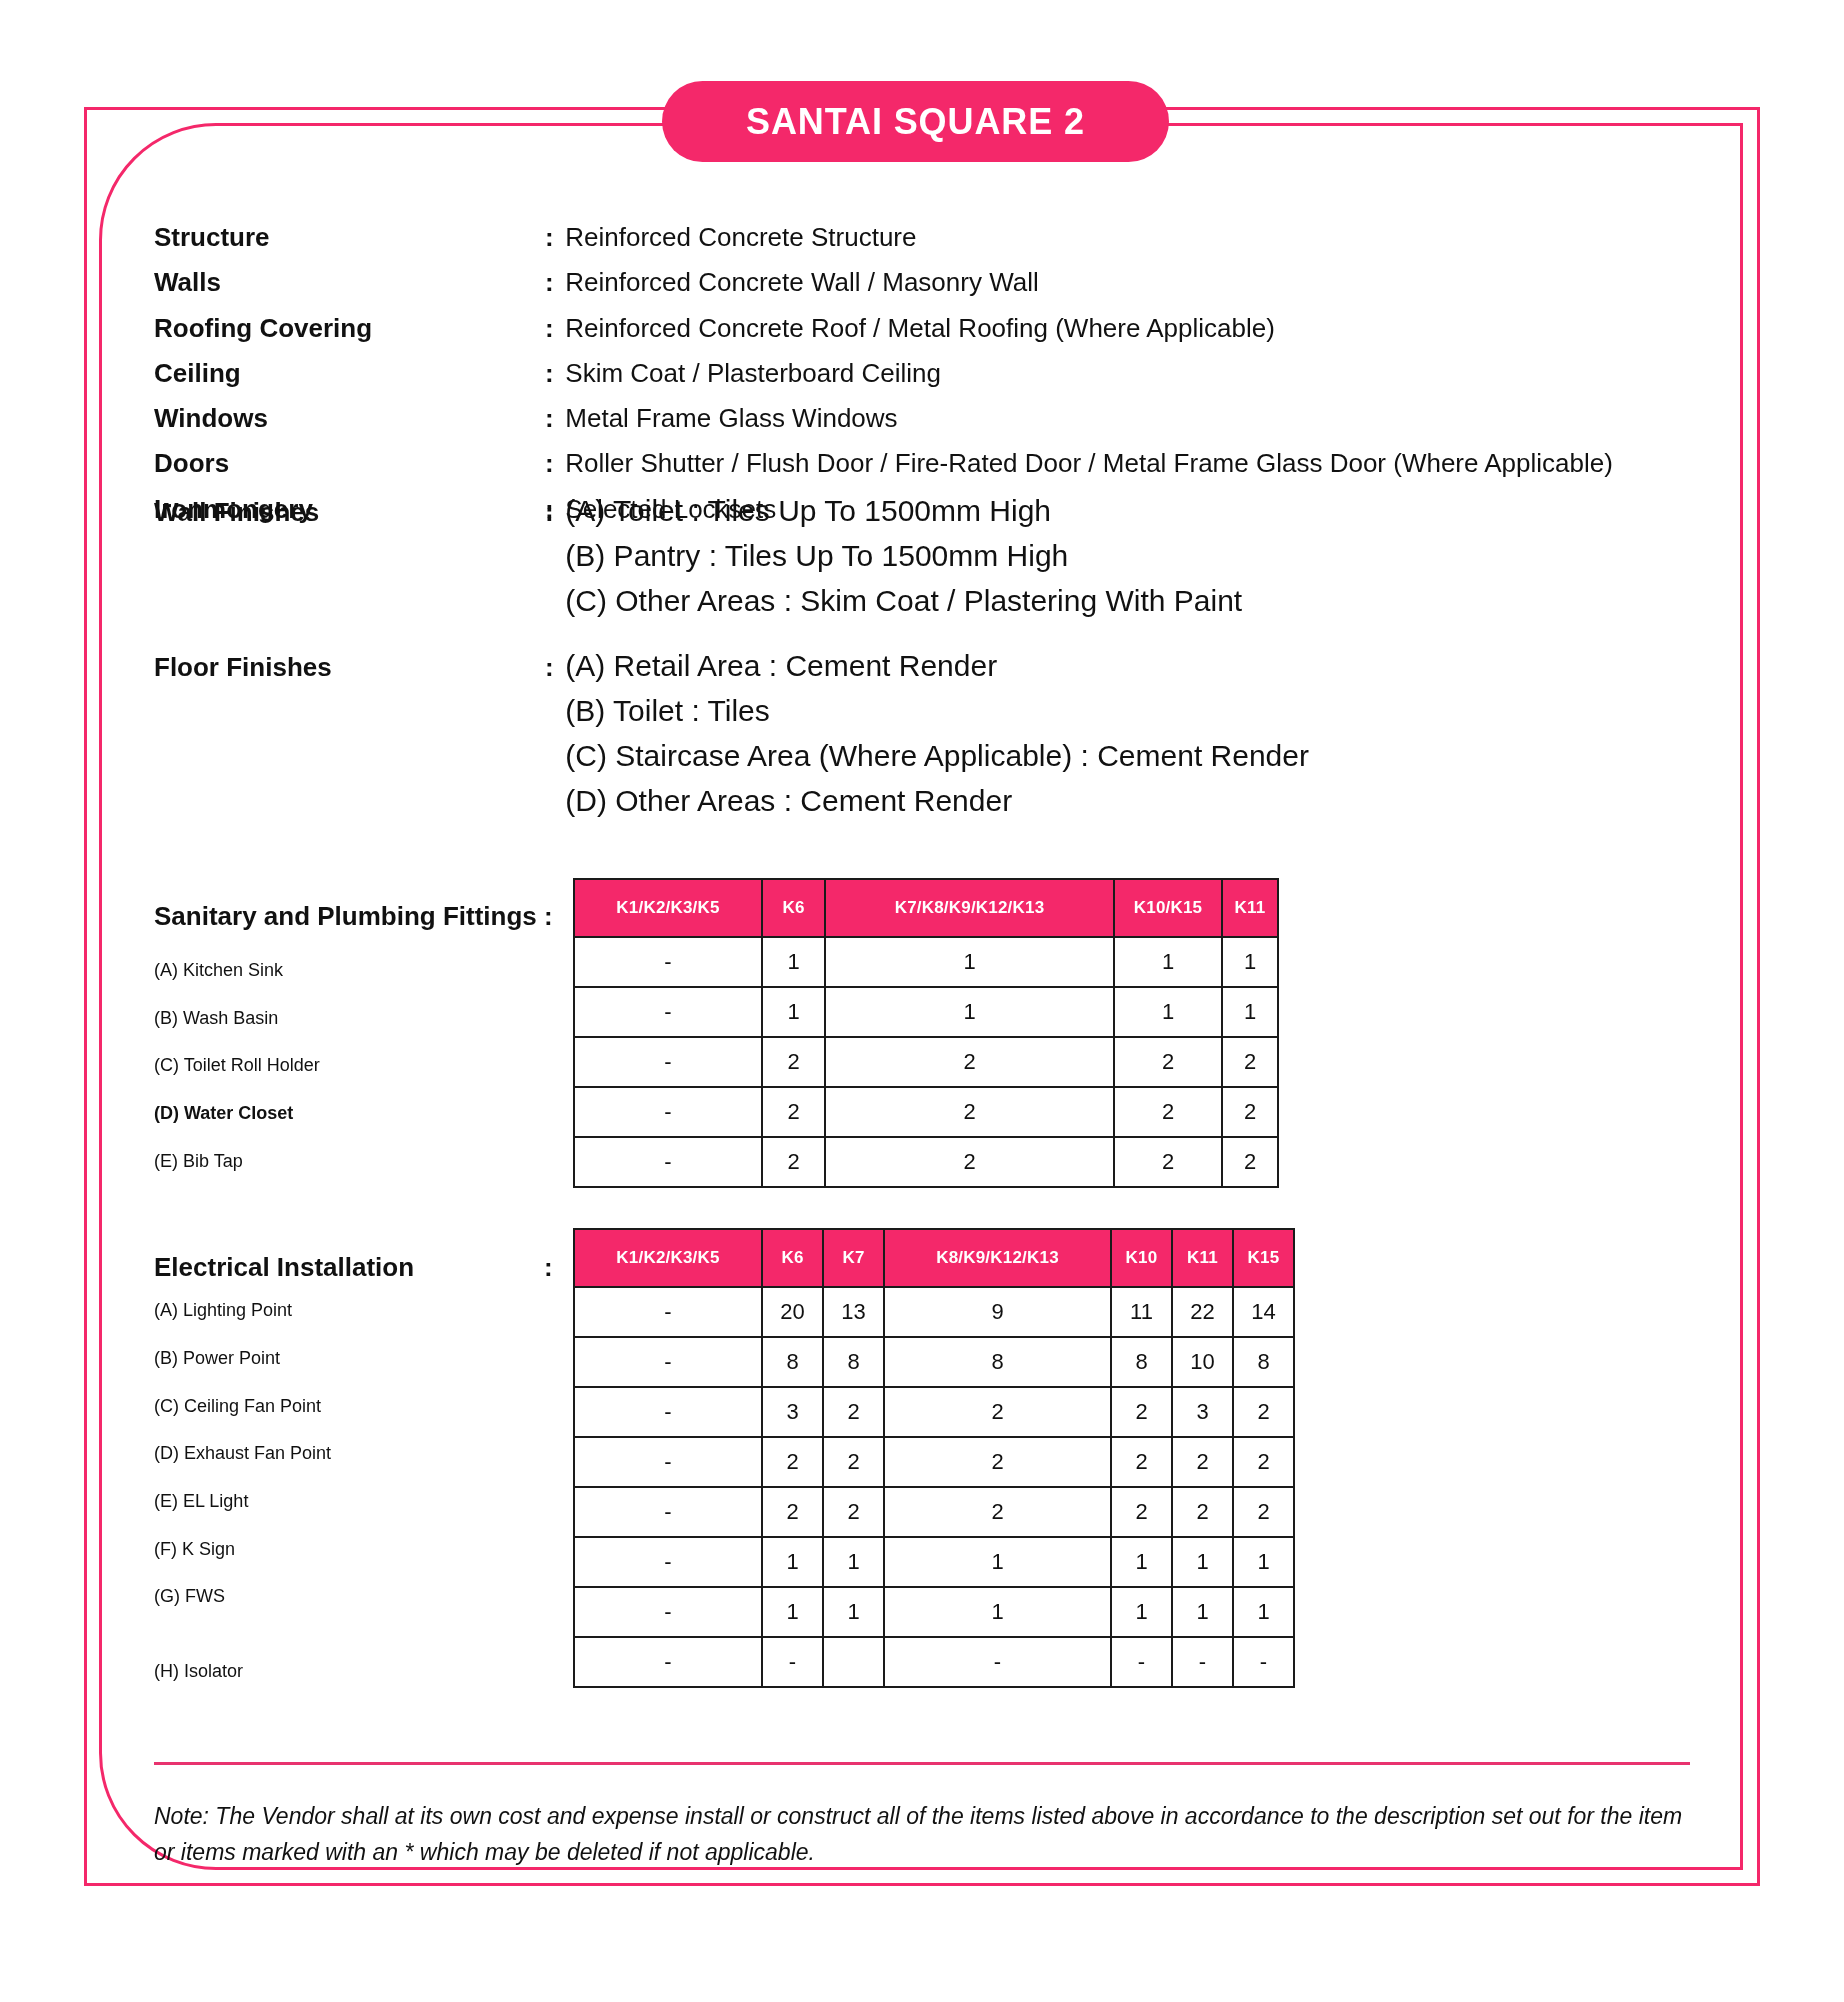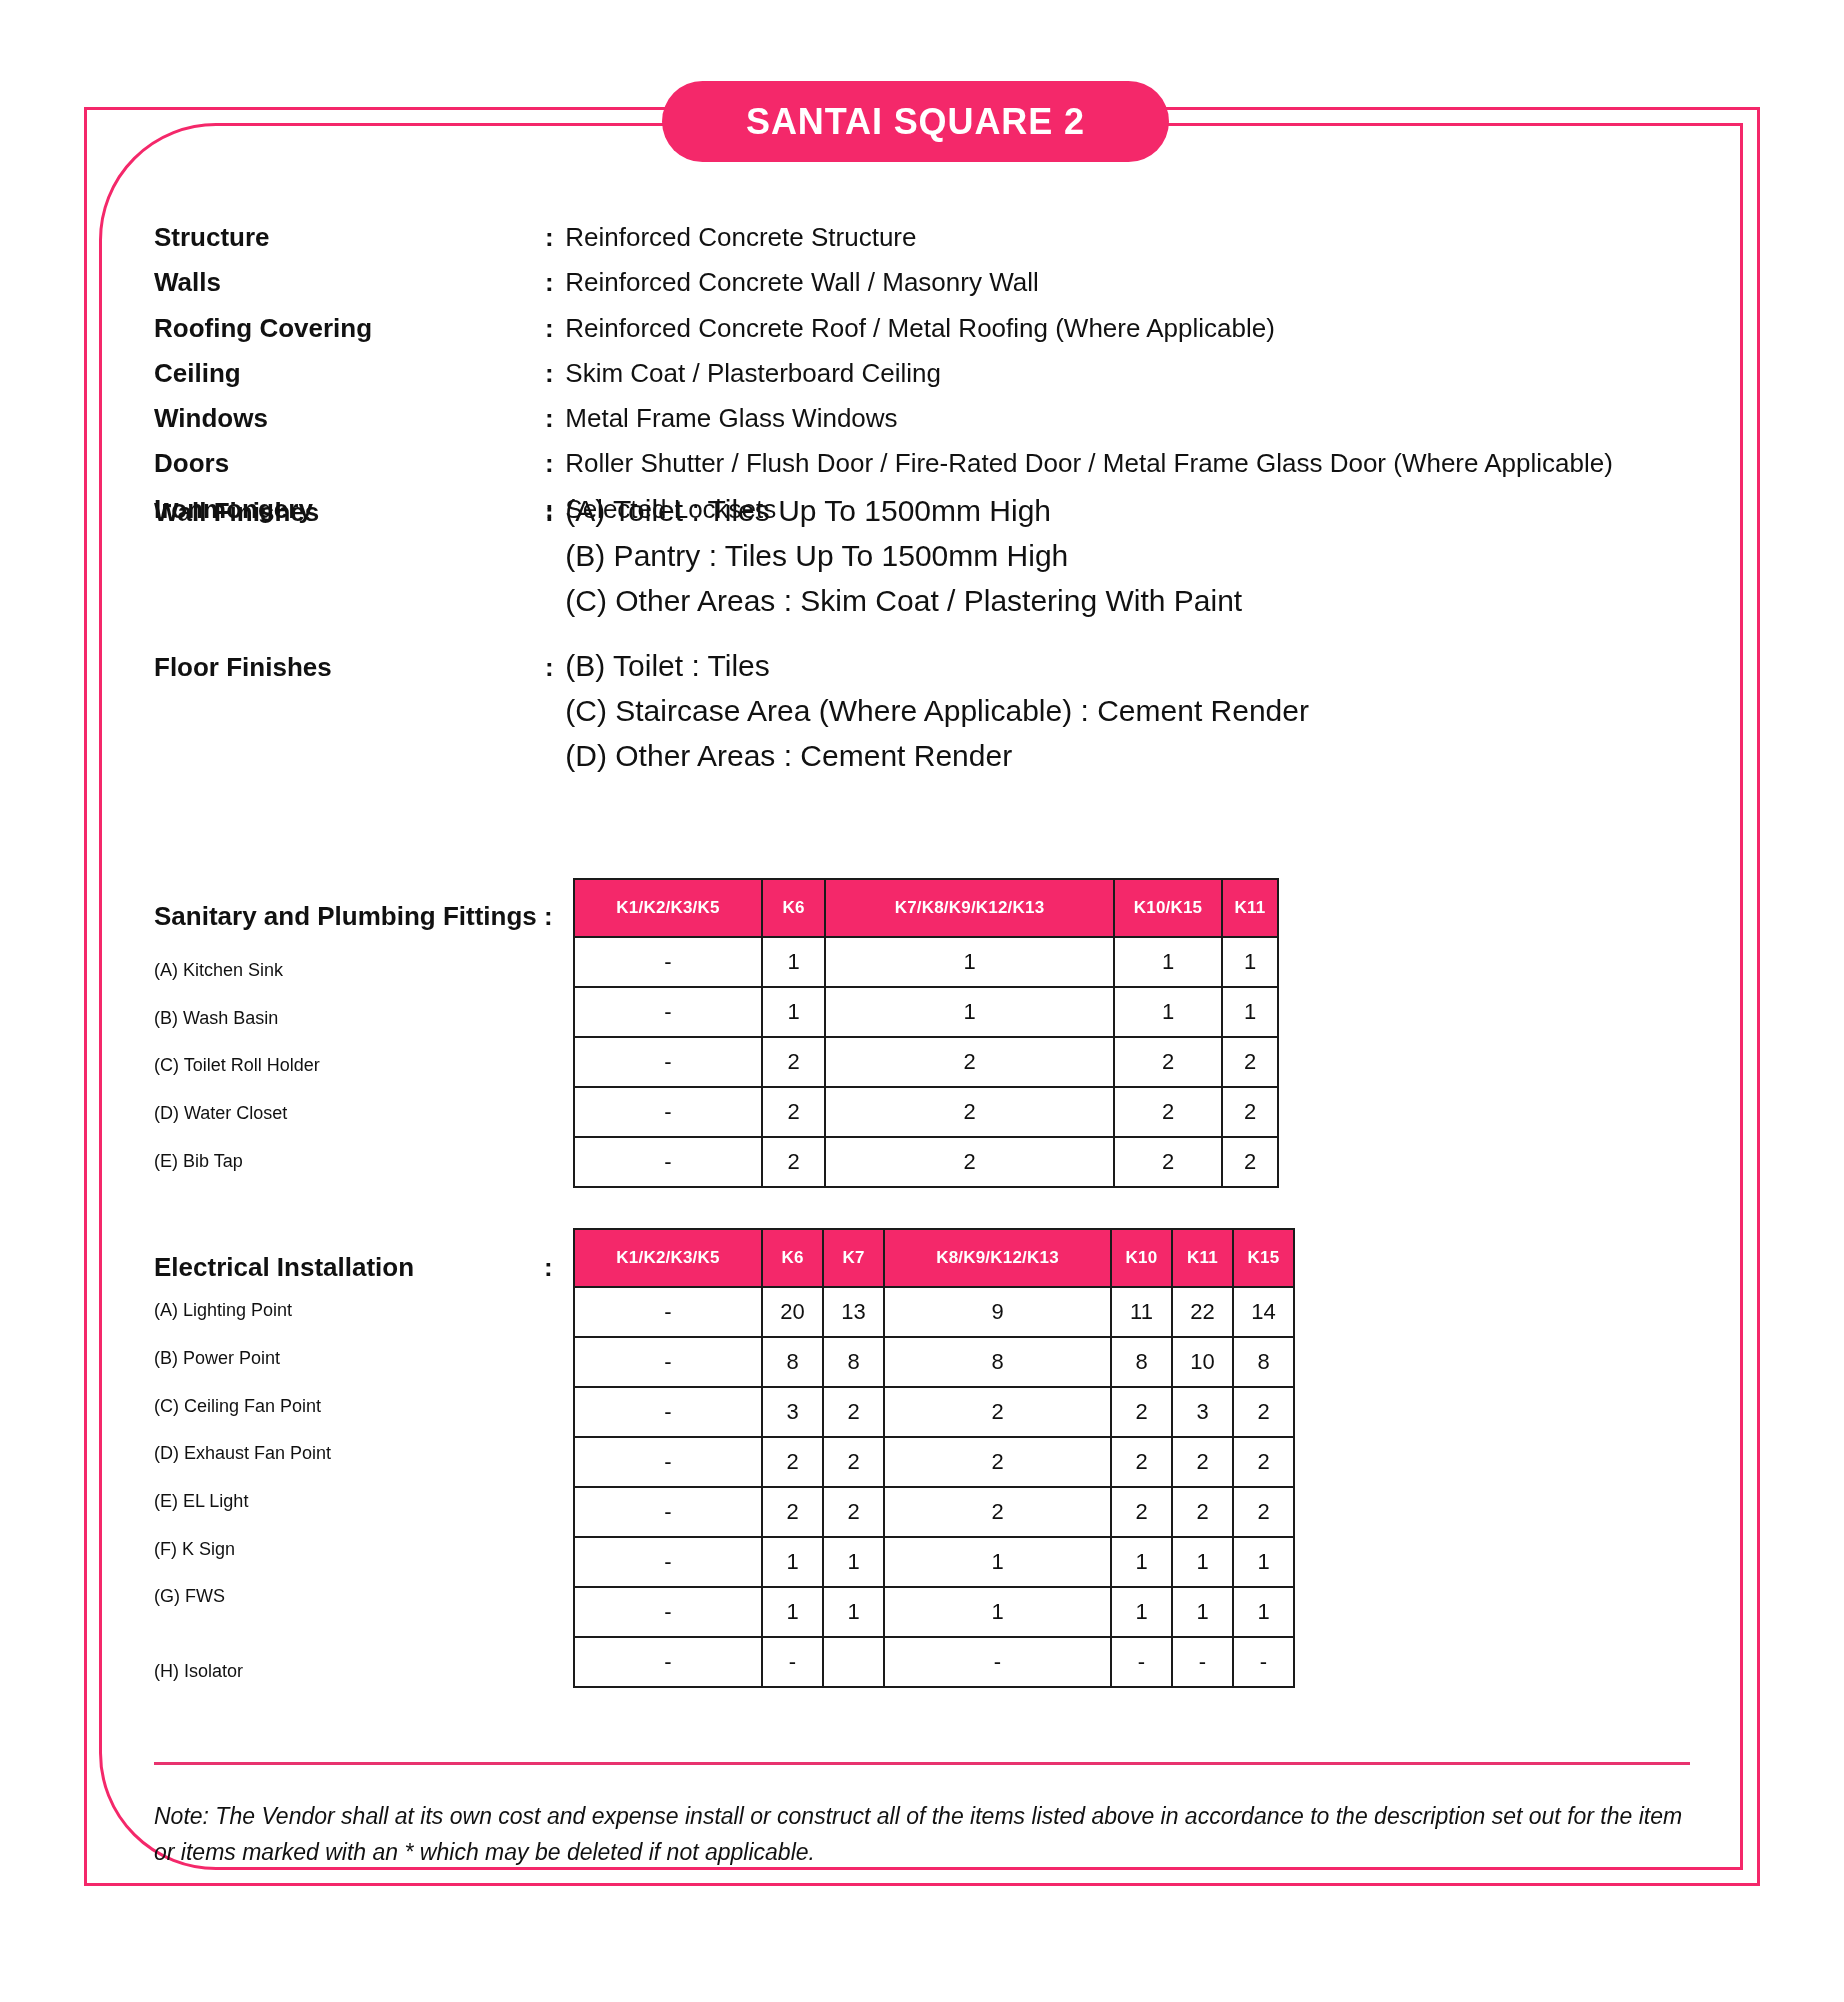--- a/index.html
+++ b/index.html
@@ -253,35 +253,36 @@
           <div class="spec-block-line">(C) Other Areas : Skim Coat / Plastering With Paint</div>
         </div>
     </div>
   </div>
 
   <div class="spec-block" id="floor-finishes-block" style="top:651px;">
     <div class="spec-block-row">
       <div class="spec-label">Floor Finishes</div>
       <div class="spec-colon">:</div>
       <div class="spec-block-lines" id="floor-finishes-lines">
+          <div class="spec-block-line">(A) Retail Area : Cement Render</div>
           <div class="spec-block-line">(B) Toilet : Tiles</div>
           <div class="spec-block-line">(C) Staircase Area (Where Applicable) : Cement Render</div>
           <div class="spec-block-line">(D) Other Areas : Cement Render</div>
         </div>
     </div>
   </div>
 
   <div class="table-section" id="sanitary-section" style="left:154px; top:884px; width:1533px; height:297px;">
     <div class="table-rowlabels" id="sanitary-labels">
         <div class="tbl-title" style="position: absolute; left: 0px; top: 17px;">Sanitary and Plumbing Fittings</div>
         <div class="tbl-title-colon" style="left: 390px; top: 17px;">:</div>
         <div class="rowlabel" style="position: absolute; left: 0px; top: 76px;">(A) Kitchen Sink</div>
         <div class="rowlabel" style="position: absolute; left: 0px; top: 124px;">(B) Wash Basin</div>
         <div class="rowlabel" style="position: absolute; left: 0px; top: 171px;">(C) Toilet Roll Holder</div>
-        <div class="rowlabel" style="position: absolute; left: 0px; top: 219px;">(D) Water Closet</div>
+        <div class="rowlabel" style="position: absolute; left: 0px; top: 219px; font-weight: bold;">(D) Water Closet</div>
         <div class="rowlabel" style="position: absolute; left: 0px; top: 267px;">(E) Bib Tap</div>
       </div>
     <table class="spec-table" id="sanitary-table" style="left:419px; top:-6.3px;">
       <colgroup>
         <col style="width:188px">
           <col style="width:63px">
           <col style="width:289px">
           <col style="width:108px">
           <col style="width:56px">
       </colgroup>

